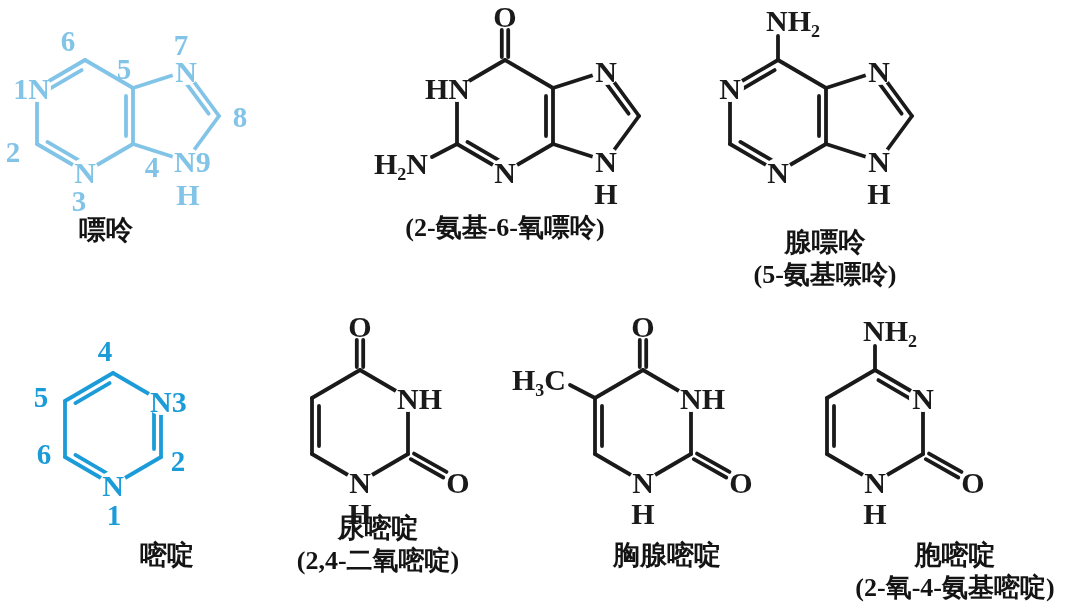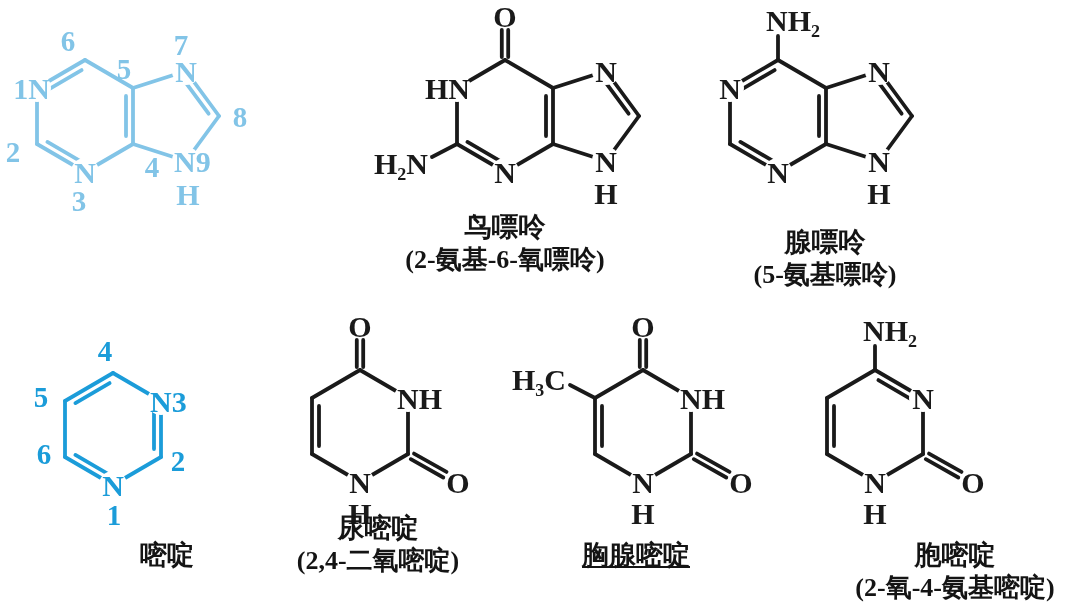--- a/index.html
+++ b/index.html
@@ -56,20 +56,23 @@
       <text class="atom-lb" x="188" y="194" text-anchor="middle" dominant-baseline="central">H</text>
       <text class="num-lb" x="13" y="152" text-anchor="middle" dominant-baseline="central">2</text>
       <text class="num-lb" x="79" y="201" text-anchor="middle" dominant-baseline="central">3</text>
       <text class="num-lb" x="152" y="167" text-anchor="middle" dominant-baseline="central">4</text>
       <text class="num-lb" x="124" y="69" text-anchor="middle" dominant-baseline="central">5</text>
       <text class="num-lb" x="68" y="41" text-anchor="middle" dominant-baseline="central">6</text>
       <text class="num-lb" x="181" y="45" text-anchor="middle" dominant-baseline="central">7</text>
       <text class="num-lb" x="240" y="117" text-anchor="middle" dominant-baseline="central">8</text>
     </g>
   </svg>
+  <div class="caption" style="left:26px;top:214px;width:160px;">
+    <div>嘌呤</div>
+  </div>
 
   <svg class="mol" style="left:370px;top:0;" width="330" height="212" viewBox="0 0 330 212">
     <g>
       <line class="bond-k" x1="131.8" y1="30" x2="131.8" y2="57"></line>
       <line class="bond-k" x1="138.2" y1="30" x2="138.2" y2="57"></line>
       <line class="bond-k" x1="135" y1="60" x2="87" y2="88"></line>
       <line class="bond-k" x1="87" y1="88" x2="87" y2="144"></line>
       <line class="bond-k" x1="87" y1="144" x2="135" y2="172"></line>
       <line class="bond-k" x1="135" y1="172" x2="183" y2="144"></line>
       <line class="bond-k" x1="183" y1="144" x2="183" y2="88"></line>
@@ -93,21 +96,20 @@
       <text class="atom-k" x="135" y="16" text-anchor="middle" dominant-baseline="central">O</text>
       <text class="atom-k" x="100" y="88" text-anchor="end" dominant-baseline="central">HN</text>
       <text class="atom-k" x="58" y="163" text-anchor="end" dominant-baseline="central">H₂N</text>
       <text class="atom-k" x="135" y="172" text-anchor="middle" dominant-baseline="central">N</text>
       <text class="atom-k" x="236" y="71" text-anchor="middle" dominant-baseline="central">N</text>
       <text class="atom-k" x="236" y="161" text-anchor="middle" dominant-baseline="central">N</text>
       <text class="atom-k" x="236" y="193" text-anchor="middle" dominant-baseline="central">H</text>
     </g>
   </svg>
   <div class="caption" style="left:375px;top:211px;width:260px;">
-    <div>鸟嘌呤</div>
     <div class="sub">(2-氨基-6-氧嘌呤)</div>
   </div>
 
   <svg class="mol" style="left:645px;top:0;" width="330" height="212" viewBox="0 0 330 212">
     <g>
       <line class="bond-k" x1="133" y1="36" x2="133" y2="60"></line>
       <line class="bond-k" x1="133" y1="60" x2="85" y2="88"></line>
       <line class="bond-k" x1="85" y1="88" x2="85" y2="144"></line>
       <line class="bond-k" x1="85" y1="144" x2="133" y2="172"></line>
       <line class="bond-k" x1="133" y1="172" x2="181" y2="144"></line>
@@ -224,21 +226,21 @@
     </g>
     <g>
       <text class="atom-k" x="71" y="69" text-anchor="end" dominant-baseline="central">H₃C</text>
       <text class="atom-k" x="148" y="16" text-anchor="middle" dominant-baseline="central">O</text>
       <text class="atom-k" x="185" y="88" text-anchor="start" dominant-baseline="central">NH</text>
       <text class="atom-k" x="246" y="172" text-anchor="middle" dominant-baseline="central">O</text>
       <text class="atom-k" x="148" y="172" text-anchor="middle" dominant-baseline="central">N</text>
       <text class="atom-k" x="148" y="203" text-anchor="middle" dominant-baseline="central">H</text>
     </g>
   </svg>
-  <div class="caption" style="left:506px;top:539px;width:260px;text-decoration:underline;">
+  <div class="caption" style="left:537px;top:539px;width:260px;">
     <div>胸腺嘧啶</div>
   </div>
 
   <svg class="mol" style="left:760px;top:310px;" width="330" height="225" viewBox="0 0 330 225">
     <g>
       <line class="bond-k" x1="115" y1="36" x2="115" y2="60"></line>
       <line class="bond-k" x1="115" y1="60" x2="163" y2="88"></line>
       <line class="bond-k" x1="163" y1="88" x2="163" y2="144"></line>
       <line class="bond-k" x1="163" y1="144" x2="115" y2="172"></line>
       <line class="bond-k" x1="115" y1="172" x2="67" y2="144"></line>

